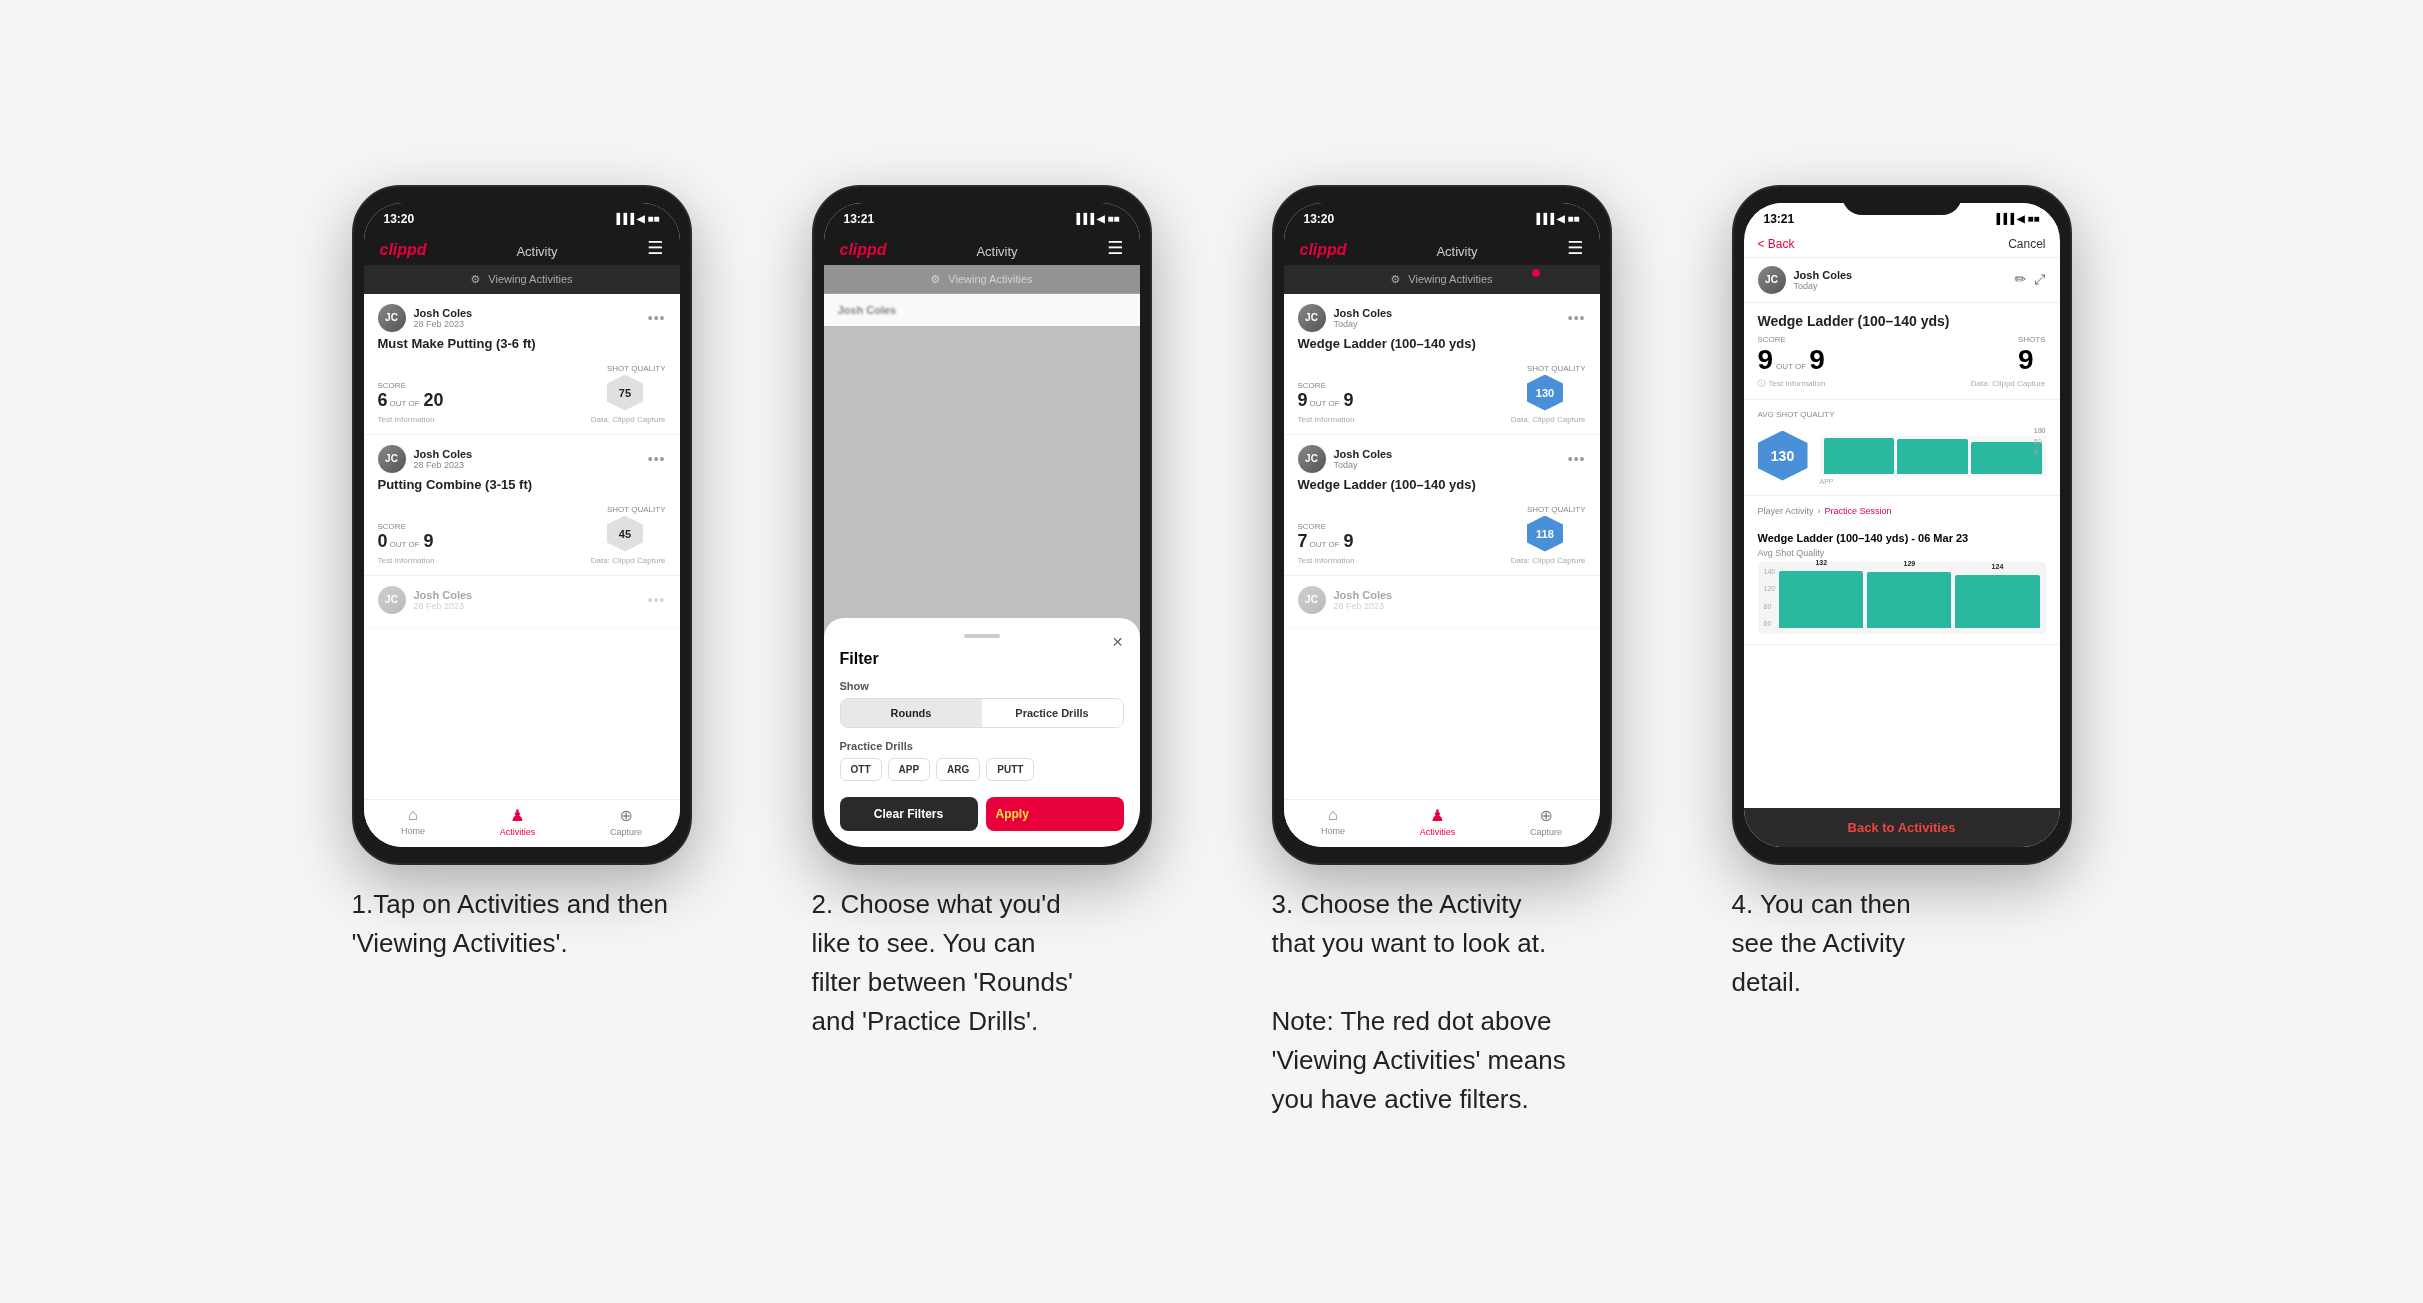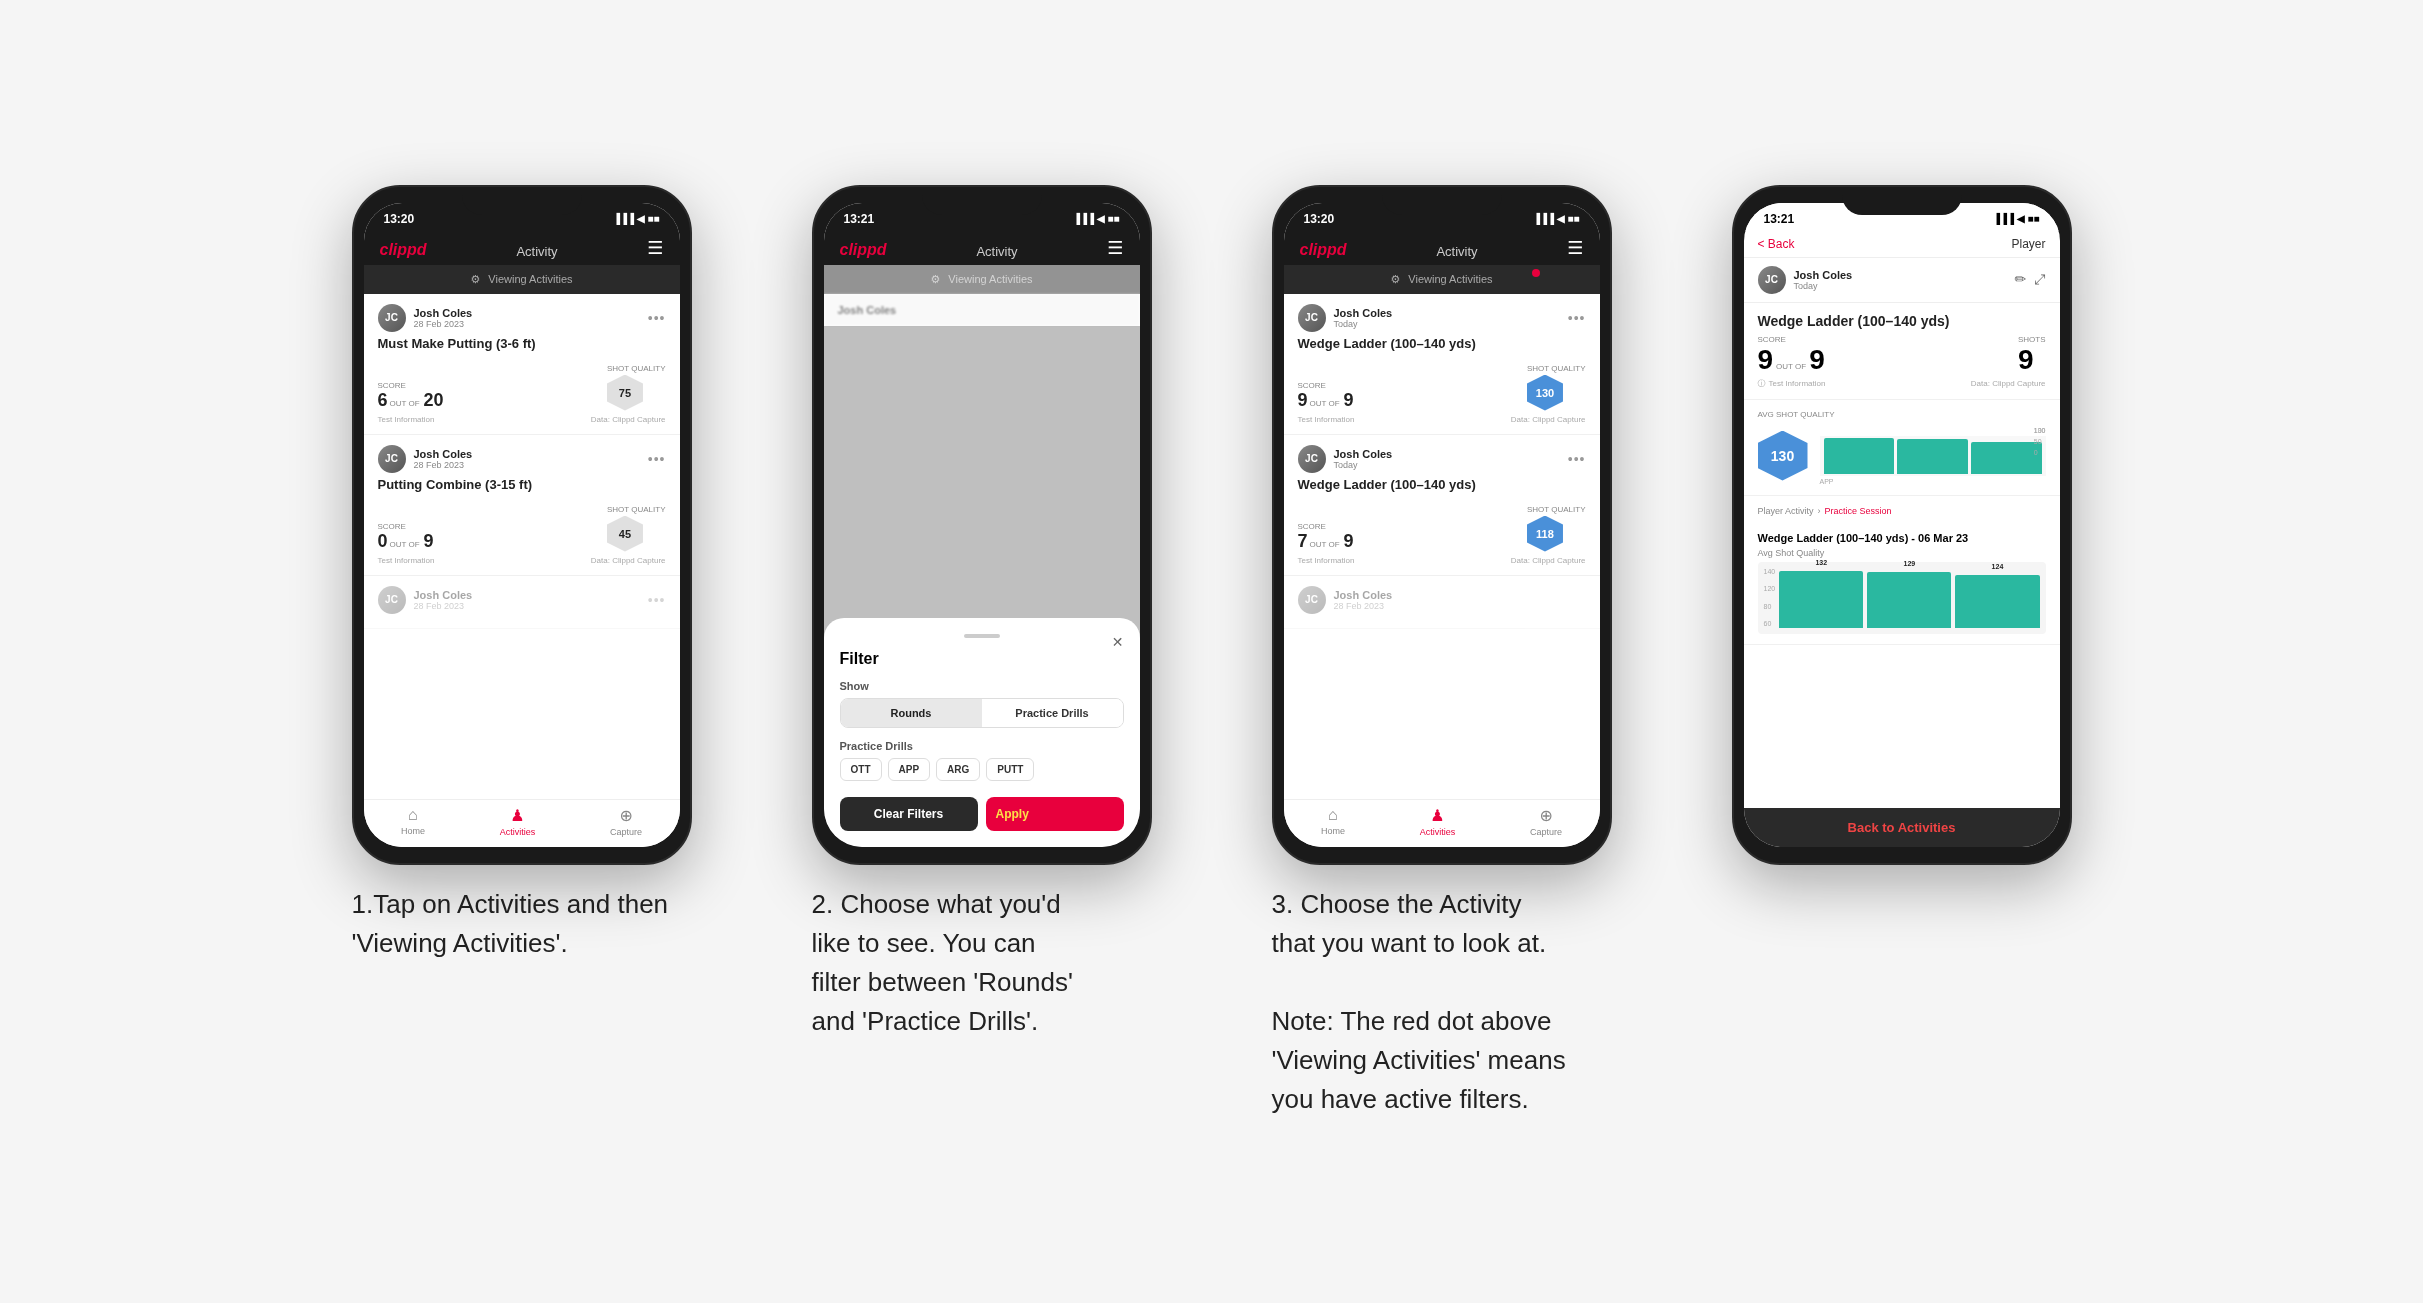--- a/index.html
+++ b/index.html
@@ -722,21 +722,21 @@
       <div class="phone-notch"></div>
       <div class="phone-screen">
 
         <div class="status-bar">
           <span class="status-time">13:21</span>
           <span class="status-icons">▐▐▐ ◀ ■■</span>
         </div>
 
         <div class="detail-nav">
           <span class="back-btn">&lt; Back</span>
-          <span class="cancel-btn">Player</span>
+          <span class="cancel-btn">Cancel</span>
         </div>
 
         <div class="detail-user-row">
           <div class="detail-user-left">
             <div class="avatar">JC</div>
             <div>
               <div class="user-name">Josh Coles</div>
               <div class="user-date">Today</div>
             </div>
           </div>
@@ -819,15 +819,18 @@
               <div style="flex:1;background:#2ab8a0;height:88%;border-radius:2px 2px 0 0;position:relative;">
                 <span style="font-size:7px;color:#222;font-weight:700;position:absolute;top:-12px;left:50%;transform:translateX(-50%)">124</span>
               </div>
             </div>
           </div>
         </div>
 
         <div class="back-activities-btn">Back to Activities</div>
       </div>
     </div>
+    <div class="caption-text">
+      <span>4. You can then<br>see the Activity<br>detail.</span>
+    </div>
   </div>
 
 </div>
 
 </body></html>

